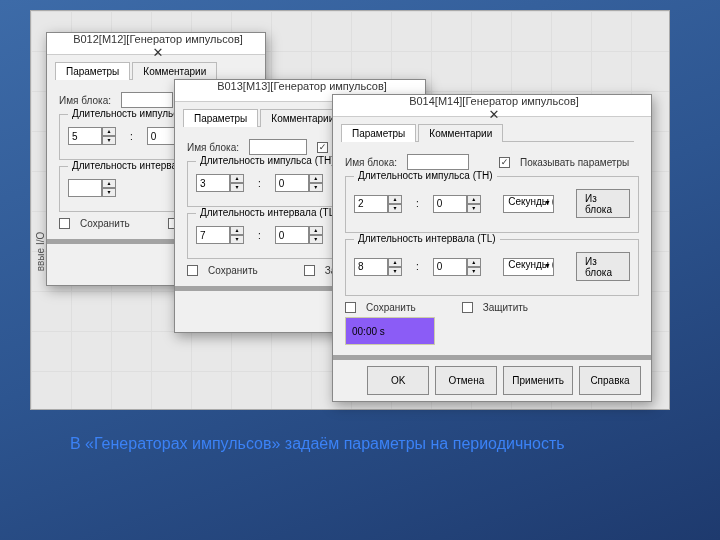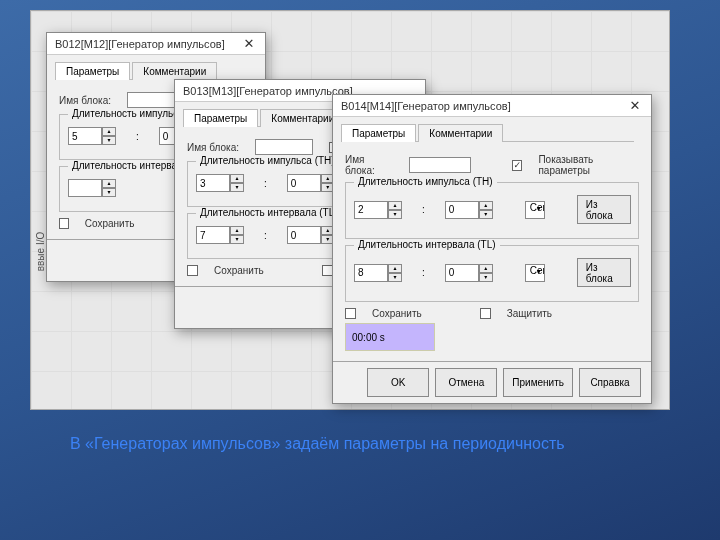--- a/index.html
+++ b/index.html
@@ -35,42 +35,42 @@
     background: #f0f0f0;
     border: 1px solid #888;
     box-shadow: 2px 4px 12px rgba(0,0,0,.35);
   }
   .titlebar {
     height: 22px;
     background: #fff;
     border-bottom: 1px solid #ccc;
     display: flex; align-items: center;
     padding: 0 4px 0 8px;
-    font-size: 11px; color: #333;
+    font-size: 11px; color: #333; flex-direction: column;
   }
   .titlebar .spacer { flex:1; }
   .close-x {
     width: 24px; height:18px;
     display:flex; align-items:center; justify-content:center;
     color:#333; font-size:13px; font-weight:300;
     cursor:default;
   }
   .tabs { padding: 6px 17px 0 8px; }
   .tabrow { display:flex; border-bottom:1px solid #bbb; }
   .tab {
     padding: 3px 10px;
     background:#f0f0f0;
     border:1px solid #bbb; border-bottom:none;
     margin-right:2px;
     font-size:10px;
     position:relative; top:1px;
   }
   .tab.active { background:#fff; }
   .body { padding: 8px 12px 6px 12px; }
-  .row { display:flex; align-items:center; gap:16px; margin:4px 0; }
+  .row { display:flex; align-items:center; gap:10px; margin:4px 0; }
   .lbl { font-size:10px; color:#333; }
   .txt {
     border:1px solid #888; background:#fff;
     height:16px; padding:0 3px; font-size:10px;
   }
   .chk { width:11px; height:11px; border:1px solid #666; background:#fff; display:inline-flex; align-items:center; justify-content:center; font-size:9px; color:#333;}
   .group {
     border:1px solid #bbb; padding:8px 8px 10px 8px; margin:6px 0;
     position:relative;
   }
@@ -81,23 +81,23 @@
   .spin .btns div { width:14px; height:9px; border:1px solid #888; background:#eee; font-size:6px; line-height:7px; text-align:center;}
   .colon { padding:0 4px; }
   .sel { border:1px solid #888; background:#fff; height:18px; font-size:10px; padding:0 14px 0 4px; position:relative; white-space: nowrap; overflow: hidden;}
   .sel::after { content:"▾"; position:absolute; right:3px; top:2px; font-size:8px;}
   .btn {
     min-width:62px; height:29px;
     border:1px solid #888; background:#e9e9e9;
     font-size:10px; display:inline-flex; align-items:center; justify-content:center;
     padding:0 8px;
   }
-  .btnbar { display:flex; justify-content:flex-end; gap:6px; padding:6px 10px; border-top:1px solid #a3a3a3; background:#f0f0f0;}
+  .btnbar { display:flex; justify-content:flex-end; gap:6px; padding:6px 10px; border-top:5px solid #a3a3a3; background:#f0f0f0;}
   .preview {
-    background:#c4b5fd; border:1px solid #cca; width:90px; height:28px;
+    background:#8b5cf6; border:1px solid #cca; width:90px; height:28px;
     display:flex; align-items:center; padding:0 6px; font-size:10px;
     margin:4px 0;
   }
 
   .caption {
     position:absolute;
     left: 70px; top: 432px; right: 60px;
     color: #3b82f6;
     font-family: "Trebuchet MS", "Segoe UI", sans-serif;
     font-size: 16px;

